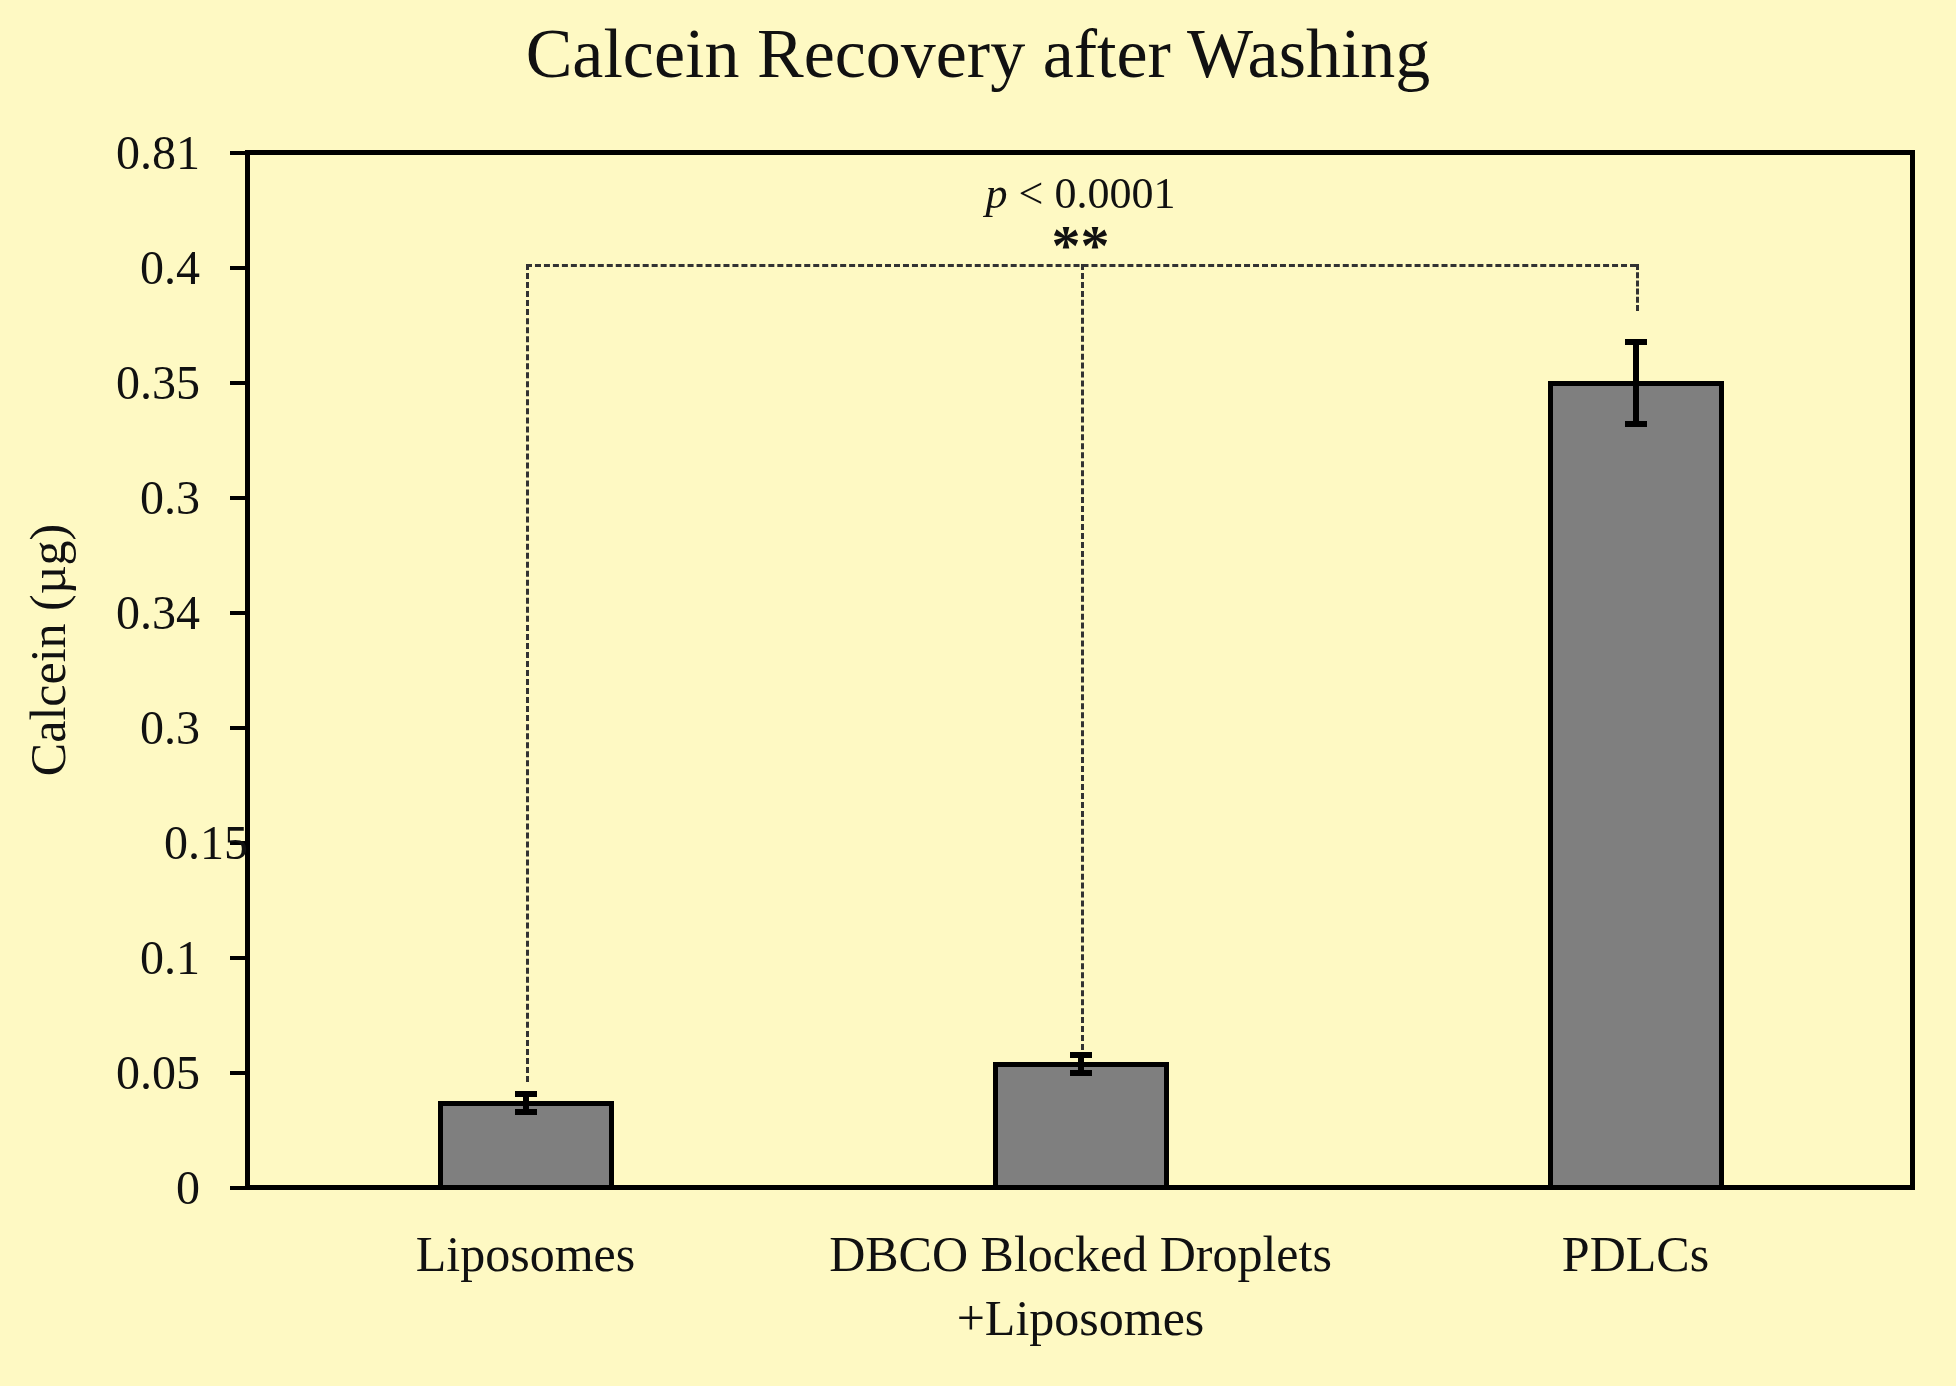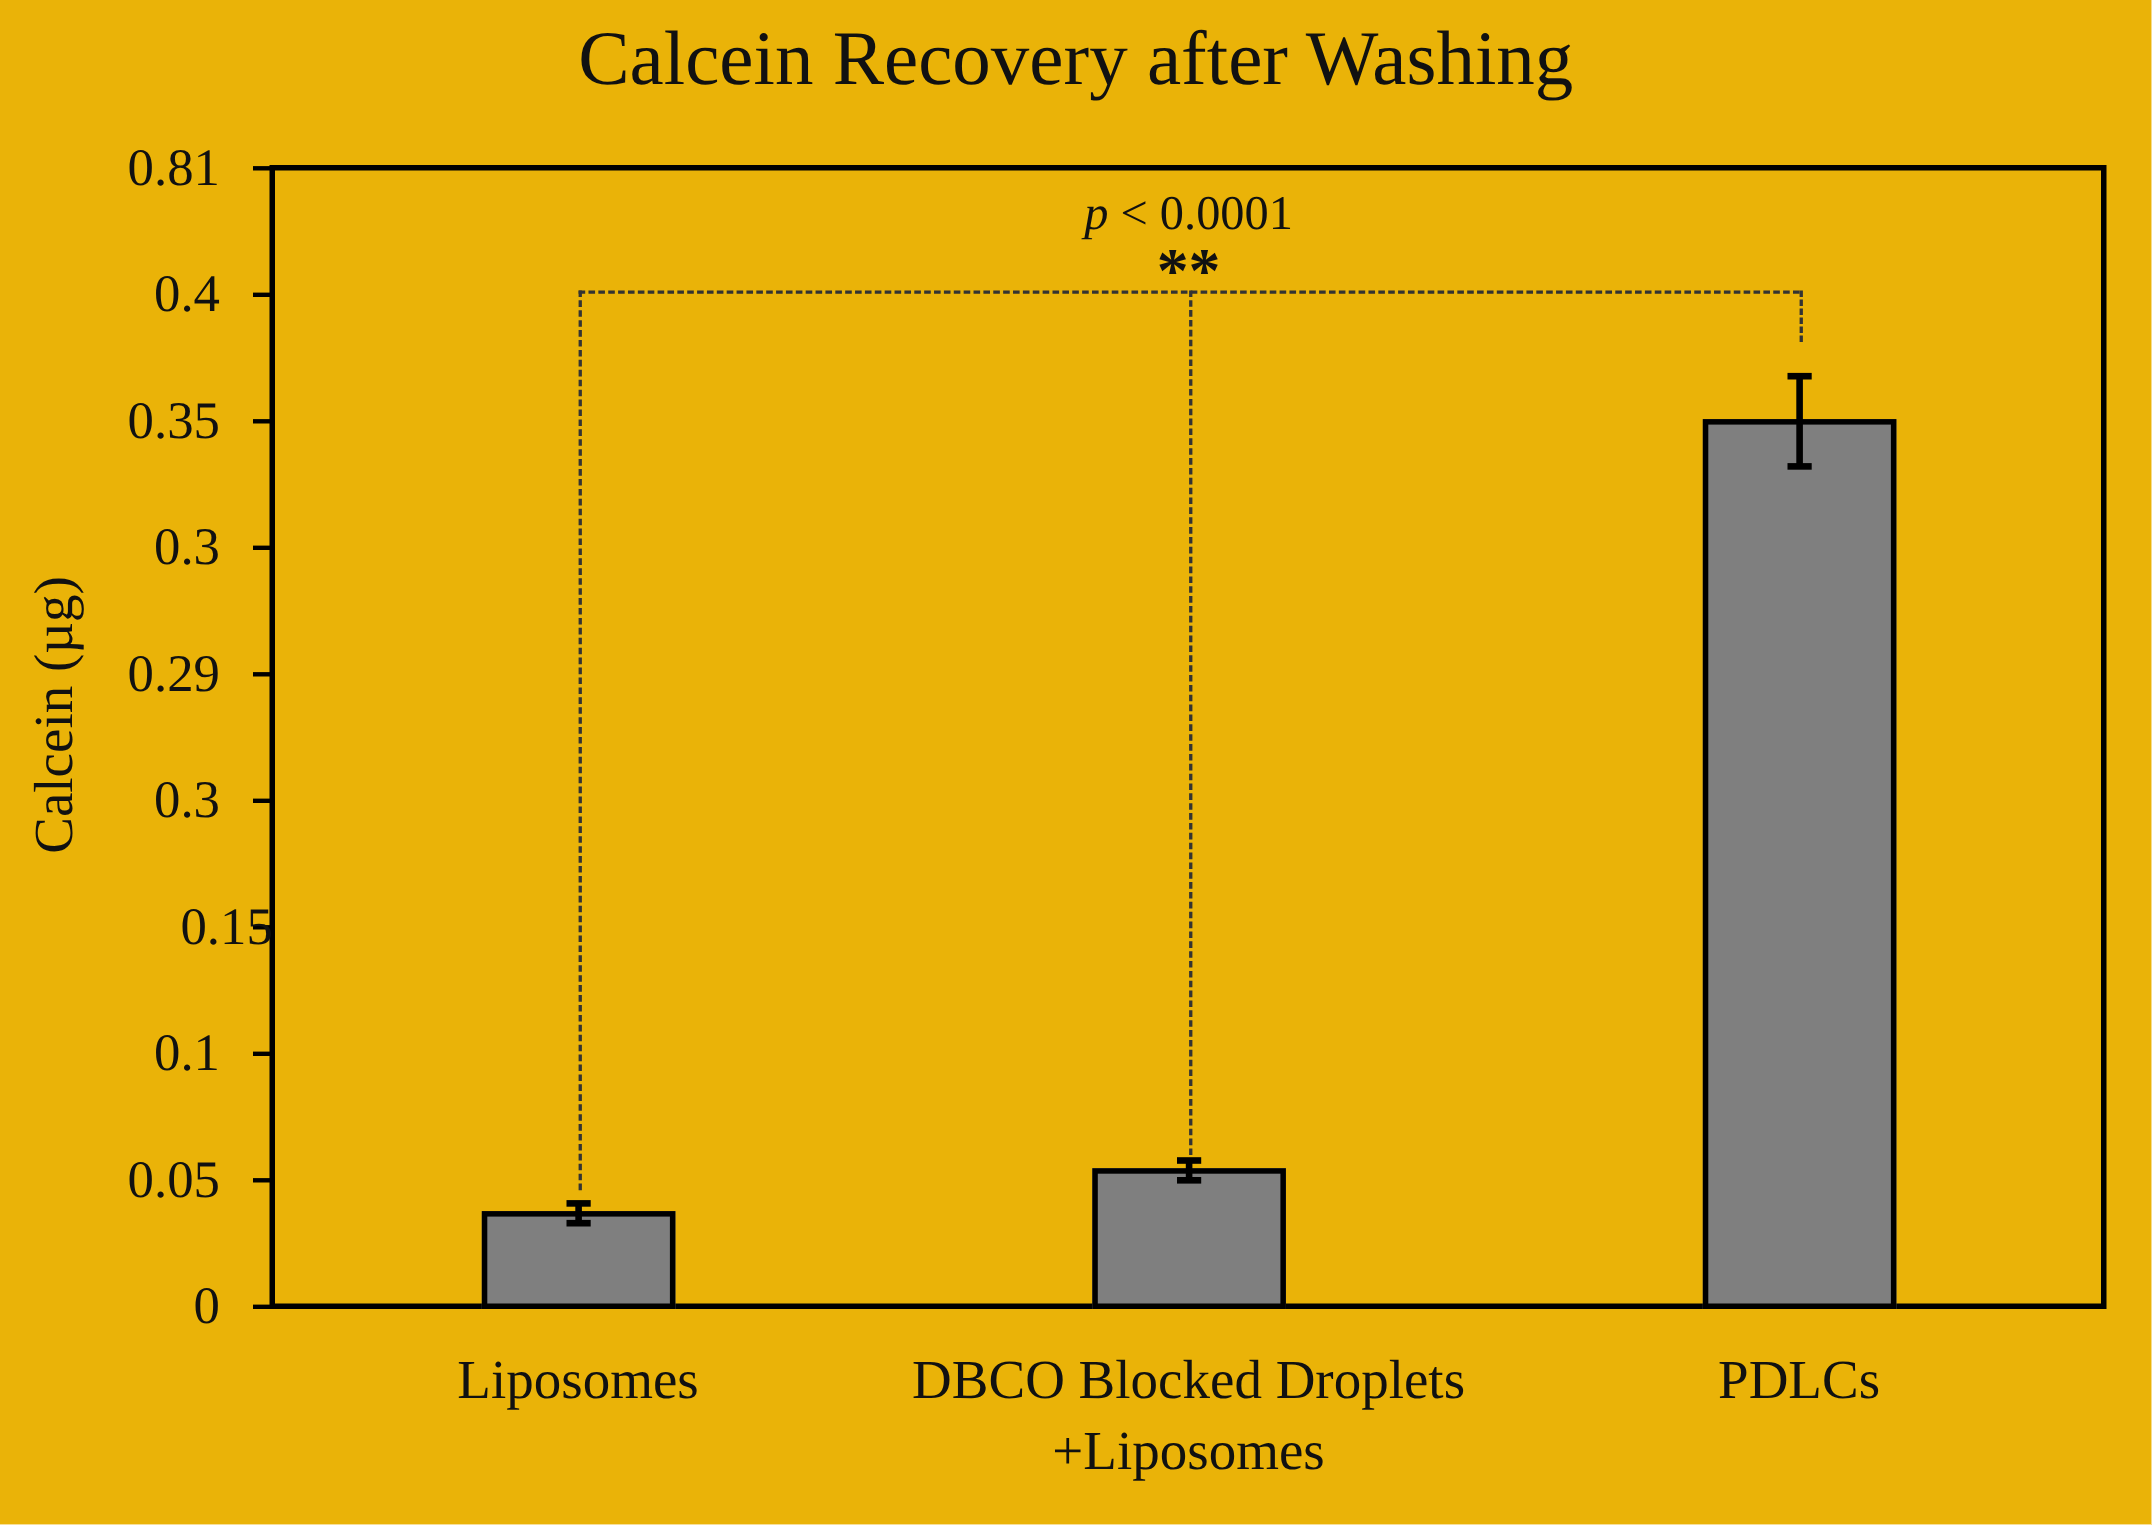--- a/index.html
+++ b/index.html
@@ -1,17 +1,17 @@
 <!DOCTYPE html>
 <html><head>
 <meta charset="utf-8">
 <style>
   html,body{margin:0;padding:0;background:#fff;}
   .figure{
-    position:relative; width:1956px; height:1386px; background:#eab308;
+    position:relative; width:1956px; height:1386px; background:#fef9c3;
     font-family:"Liberation Serif","DejaVu Serif",serif; color:#1a1a1a; overflow:hidden;
   }
   .title{
     position:absolute; left:0; right:0; top:16px; text-align:center;
     font-size:70px; line-height:76px; color:#111;
   }
   .ylabel{
     position:absolute; left:48px; top:650px;
     transform:translate(-50%,-50%) rotate(-90deg);
     white-space:nowrap; font-size:50px; color:#111;
@@ -56,21 +56,21 @@
       <div class="ytick-label" style="top: 1157px;">0</div>
       <div class="ytick-mark" style="left: 230px; top: 1071px; width: 18px;"></div>
       <div class="ytick-label" style="top: 1042px;">0.05</div>
       <div class="ytick-mark" style="left: 230px; top: 956px; width: 18px;"></div>
       <div class="ytick-label" style="top: 927px;">0.1</div>
       <div class="ytick-mark" style="left: 230px; top: 841px; width: 18px;"></div>
       <div class="ytick-label" style="top: 812px; margin-left: 48px;">0.15</div>
       <div class="ytick-mark" style="left: 230px; top: 726px; width: 18px;"></div>
       <div class="ytick-label" style="top: 697px;">0.3</div>
       <div class="ytick-mark" style="left: 230px; top: 611px; width: 18px;"></div>
-      <div class="ytick-label" style="top: 582px;">0.29</div>
+      <div class="ytick-label" style="top: 582px;">0.34</div>
       <div class="ytick-mark" style="left: 230px; top: 496px; width: 18px;"></div>
       <div class="ytick-label" style="top: 467px;">0.3</div>
       <div class="ytick-mark" style="left: 230px; top: 381px; width: 18px;"></div>
       <div class="ytick-label" style="top: 352px;">0.35</div>
       <div class="ytick-mark" style="left: 230px; top: 266px; width: 18px;"></div>
       <div class="ytick-label" style="top: 237px;">0.4</div>
       <div class="ytick-mark" style="left: 230px; top: 151px; width: 18px;"></div>
       <div class="ytick-label" style="top: 122px;">0.81</div>
     </div>
   <div id="bars-layer">

